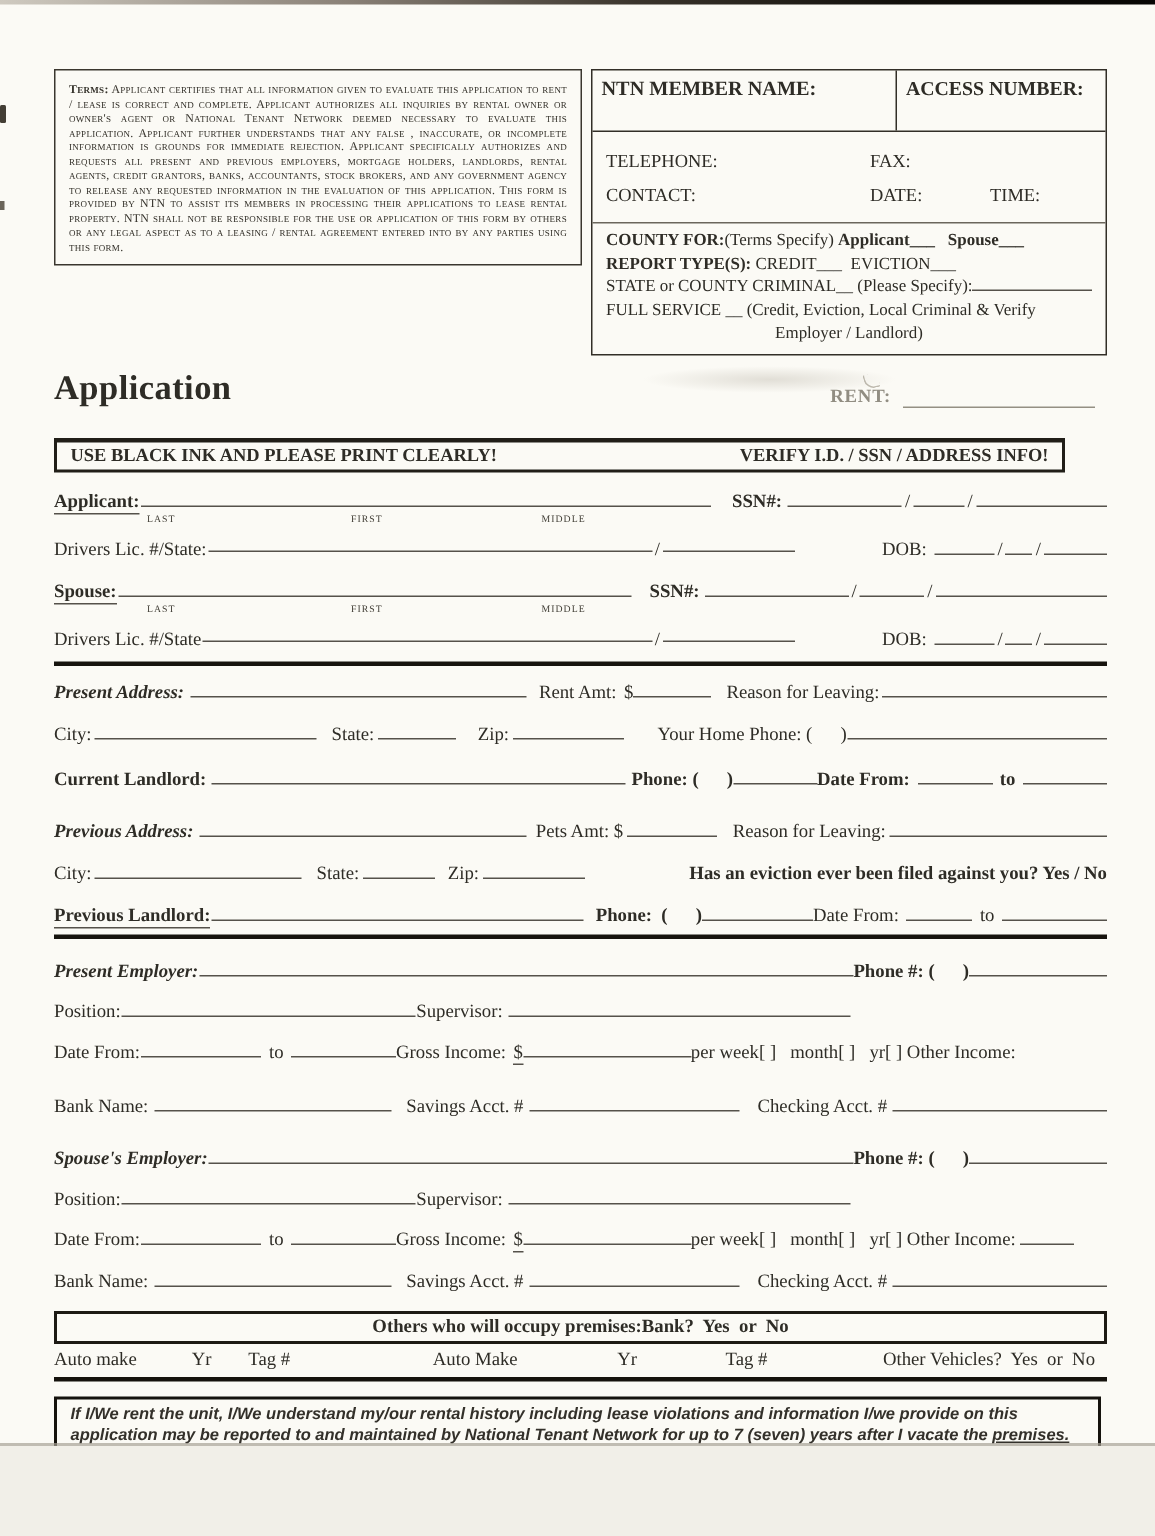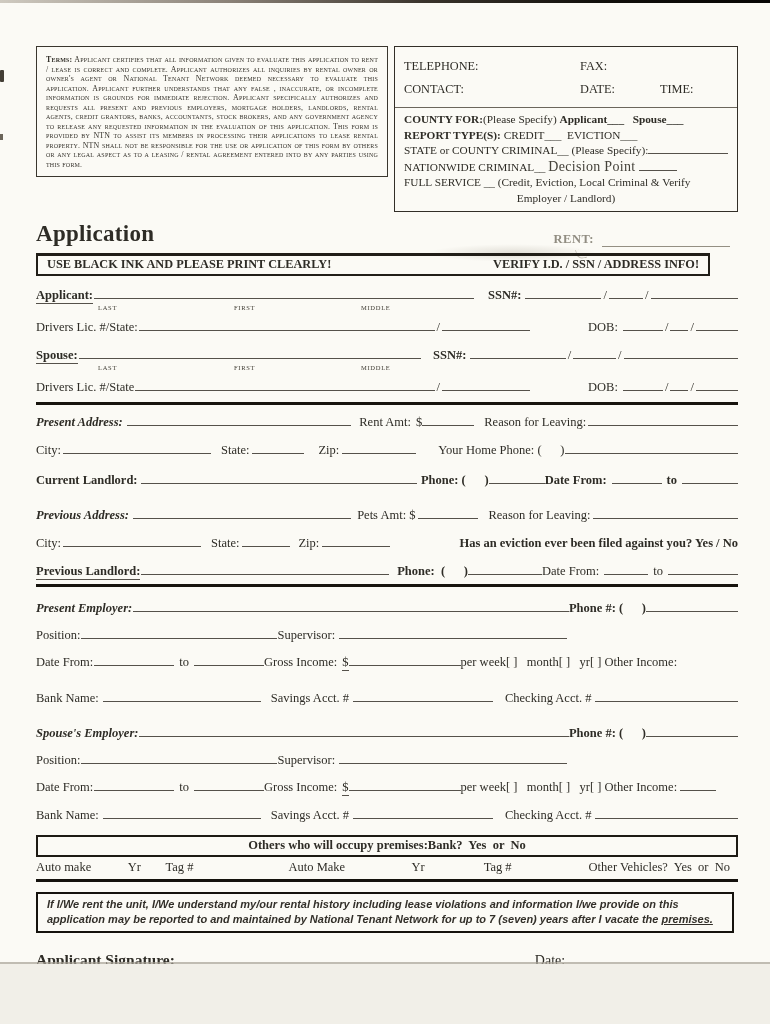--- a/index.html
+++ b/index.html
@@ -22,21 +22,21 @@
   
   .r{display:flex;align-items:baseline;font-size:12.5px;}
   .grp{display:flex;align-items:baseline;}
   .bl{display:inline-block;height:2px;border-bottom:1px solid #55514a;}
   .b{font-weight:bold;} .i{} .bi{font-weight:bold;font-style:italic;}
   .pre{white-space:pre;}
   .u{border-bottom:1px solid #55514a;}
   .slash{margin:0 2px;}
   .sp{display:inline-block;}
   .thick{height:3px;background:#17140e;}
-  .mt4{margin-top:4px;}.mt7{margin-top:7px;}.mt10{margin-top:10px;}
+  .mt4{margin-top:4px;}.mt7{margin-top:7px;align-items:center;}.mt10{margin-top:10px;}
   .mt12{margin-top:12px;}.mt13{margin-top:13px;}.mt14{margin-top:14px;}.mt15{margin-top:15px;}
   .mt18{margin-top:18px;}.mt20{margin-top:20px;}
 
   
   .hdr{display:flex;justify-content:space-between;align-items:flex-start;}
   .terms-box{width:352px;border:1.5px solid #3a362e;padding:8px 9px 7px;box-sizing:border-box;
     font-size:7.9px;line-height:9.5px;text-align:justify;font-variant:small-caps;color:#35322b;letter-spacing:.2px;}
   .mbox{width:344px;border:1.5px solid #322e27;box-sizing:border-box;}
   .mbox-top{display:flex;border-bottom:1.5px solid #322e27;}
   .mbox-top-left{width:190px;padding:4px 6px 20px;font-weight:bold;font-size:13.5px;border-right:1.5px solid #322e27;}
@@ -46,21 +46,21 @@
   .mbox-reports{padding:4px 9px 5px;font-size:11.3px;line-height:15.5px;}
   .dp{font-size:14px;color:#45423a;letter-spacing:.3px;}
   .fs-center{text-align:center;}
 
   
   .title-row{display:flex;align-items:flex-end;margin-top:9px;}
   .app-title{font-size:23px;font-weight:bold;letter-spacing:.3px;}
   .rent{color:#918d82;font-size:12.5px;font-weight:bold;letter-spacing:.5px;}
   .rent-bl{border-bottom-color:#948f83;}
   .notice{display:flex;justify-content:space-between;border:2px solid #211e18;border-top-width:3px;
-    padding:1px 9px 2px;font-weight:bold;font-size:12.3px;margin-top:6px;margin-right:28px;text-align:right;}
+    padding:1px 9px 2px;font-weight:bold;font-size:12.3px;margin-top:20px;margin-right:28px;text-align:right;}
 
   .subrow{position:relative;height:9px;font-size:6.5px;letter-spacing:.7px;color:#403d35;}
   .subrow span{position:absolute;top:0;}
   .sub-last{left:62px;} .sub-first{left:198px;} .sub-mid{left:325px;}
 
   
   .obox{border:2px solid #1d1a14;padding:1px 8px 2px;display:flex;justify-content:center;
     font-weight:bold;font-size:12.5px;margin-top:12px;}
   .vrow{display:flex;font-size:12.5px;margin-top:3px;padding-bottom:4px;border-bottom:3px solid #15120d;}
   .disc{border:2px solid #15120d;padding:3px 9px 5px;margin-top:10px;margin-right:4px;
@@ -82,50 +82,49 @@
 
   <div class="content">
 
     <div class="hdr">
       <div class="terms-box">
         <span class="b">Terms:</span>
         <span>Applicant certifies that all information given to evaluate this application to rent / lease is correct and complete. Applicant authorizes all inquiries by rental owner or owner's agent or National Tenant Network deemed necessary to evaluate this application. Applicant further understands that any false , inaccurate, or incomplete information is grounds for immediate rejection. Applicant specifically authorizes and requests all present and previous employers, mortgage holders, landlords, rental agents, credit grantors, banks, accountants, stock brokers, and any government agency to release any requested information in the evaluation of this application. This form is provided by NTN to assist its members in processing their applications to lease rental property. NTN shall not be responsible for the use or application of this form by others or any legal aspect as to a leasing / rental agreement entered into by any parties using this form.</span>
       </div>
 
       <div class="mbox">
+        <div class="mbox-top">
+          <div class="mbox-top-left">NTN MEMBER NAME:</div>
+          <div class="mbox-top-right">ACCESS NUMBER:</div>
+        </div>
         <div class="mbox-mid">
           <div class="mrow">
             <span style="width:176px">TELEPHONE:</span>
             <span>FAX:</span>
           </div>
           <div class="mrow" style="margin-bottom:5px">
             <span style="width:176px">CONTACT:</span>
             <span style="width:80px">DATE:</span>
             <span>TIME:</span>
           </div>
         </div>
         <div class="mbox-reports">
           <div>
-            <span class="b">COUNTY FOR:</span><span>(Please Specify)</span>
+            <span class="b">COUNTY FOR:</span><span>(Terms Specify)</span>
             <span class="b">Applicant___</span>&nbsp;&nbsp;
             <span class="b">Spouse___</span>
           </div>
           <div>
             <span class="b">REPORT TYPE(S):</span>
             <span>CREDIT___</span>&nbsp;
             <span>EVICTION___</span>
           </div>
           <div class="grp">
             <span>STATE or COUNTY CRIMINAL__</span>&nbsp;
             <span>(Please Specify):</span><span class="bl" style="flex:1"></span>
-          </div>
-          <div class="grp">
-            <span>NATIONWIDE CRIMINAL__</span>&nbsp;
-            <span class="dp">Decision Point</span>
-            <span class="bl" style="width:38px;margin-left:4px"></span>
           </div>
           <div>
             <span>FULL SERVICE __</span>
             <span>(Credit, Eviction, Local Criminal &amp; Verify</span>
           </div>
           <div class="fs-center">Employer / Landlord)</div>
         </div>
       </div>
     </div>
 

